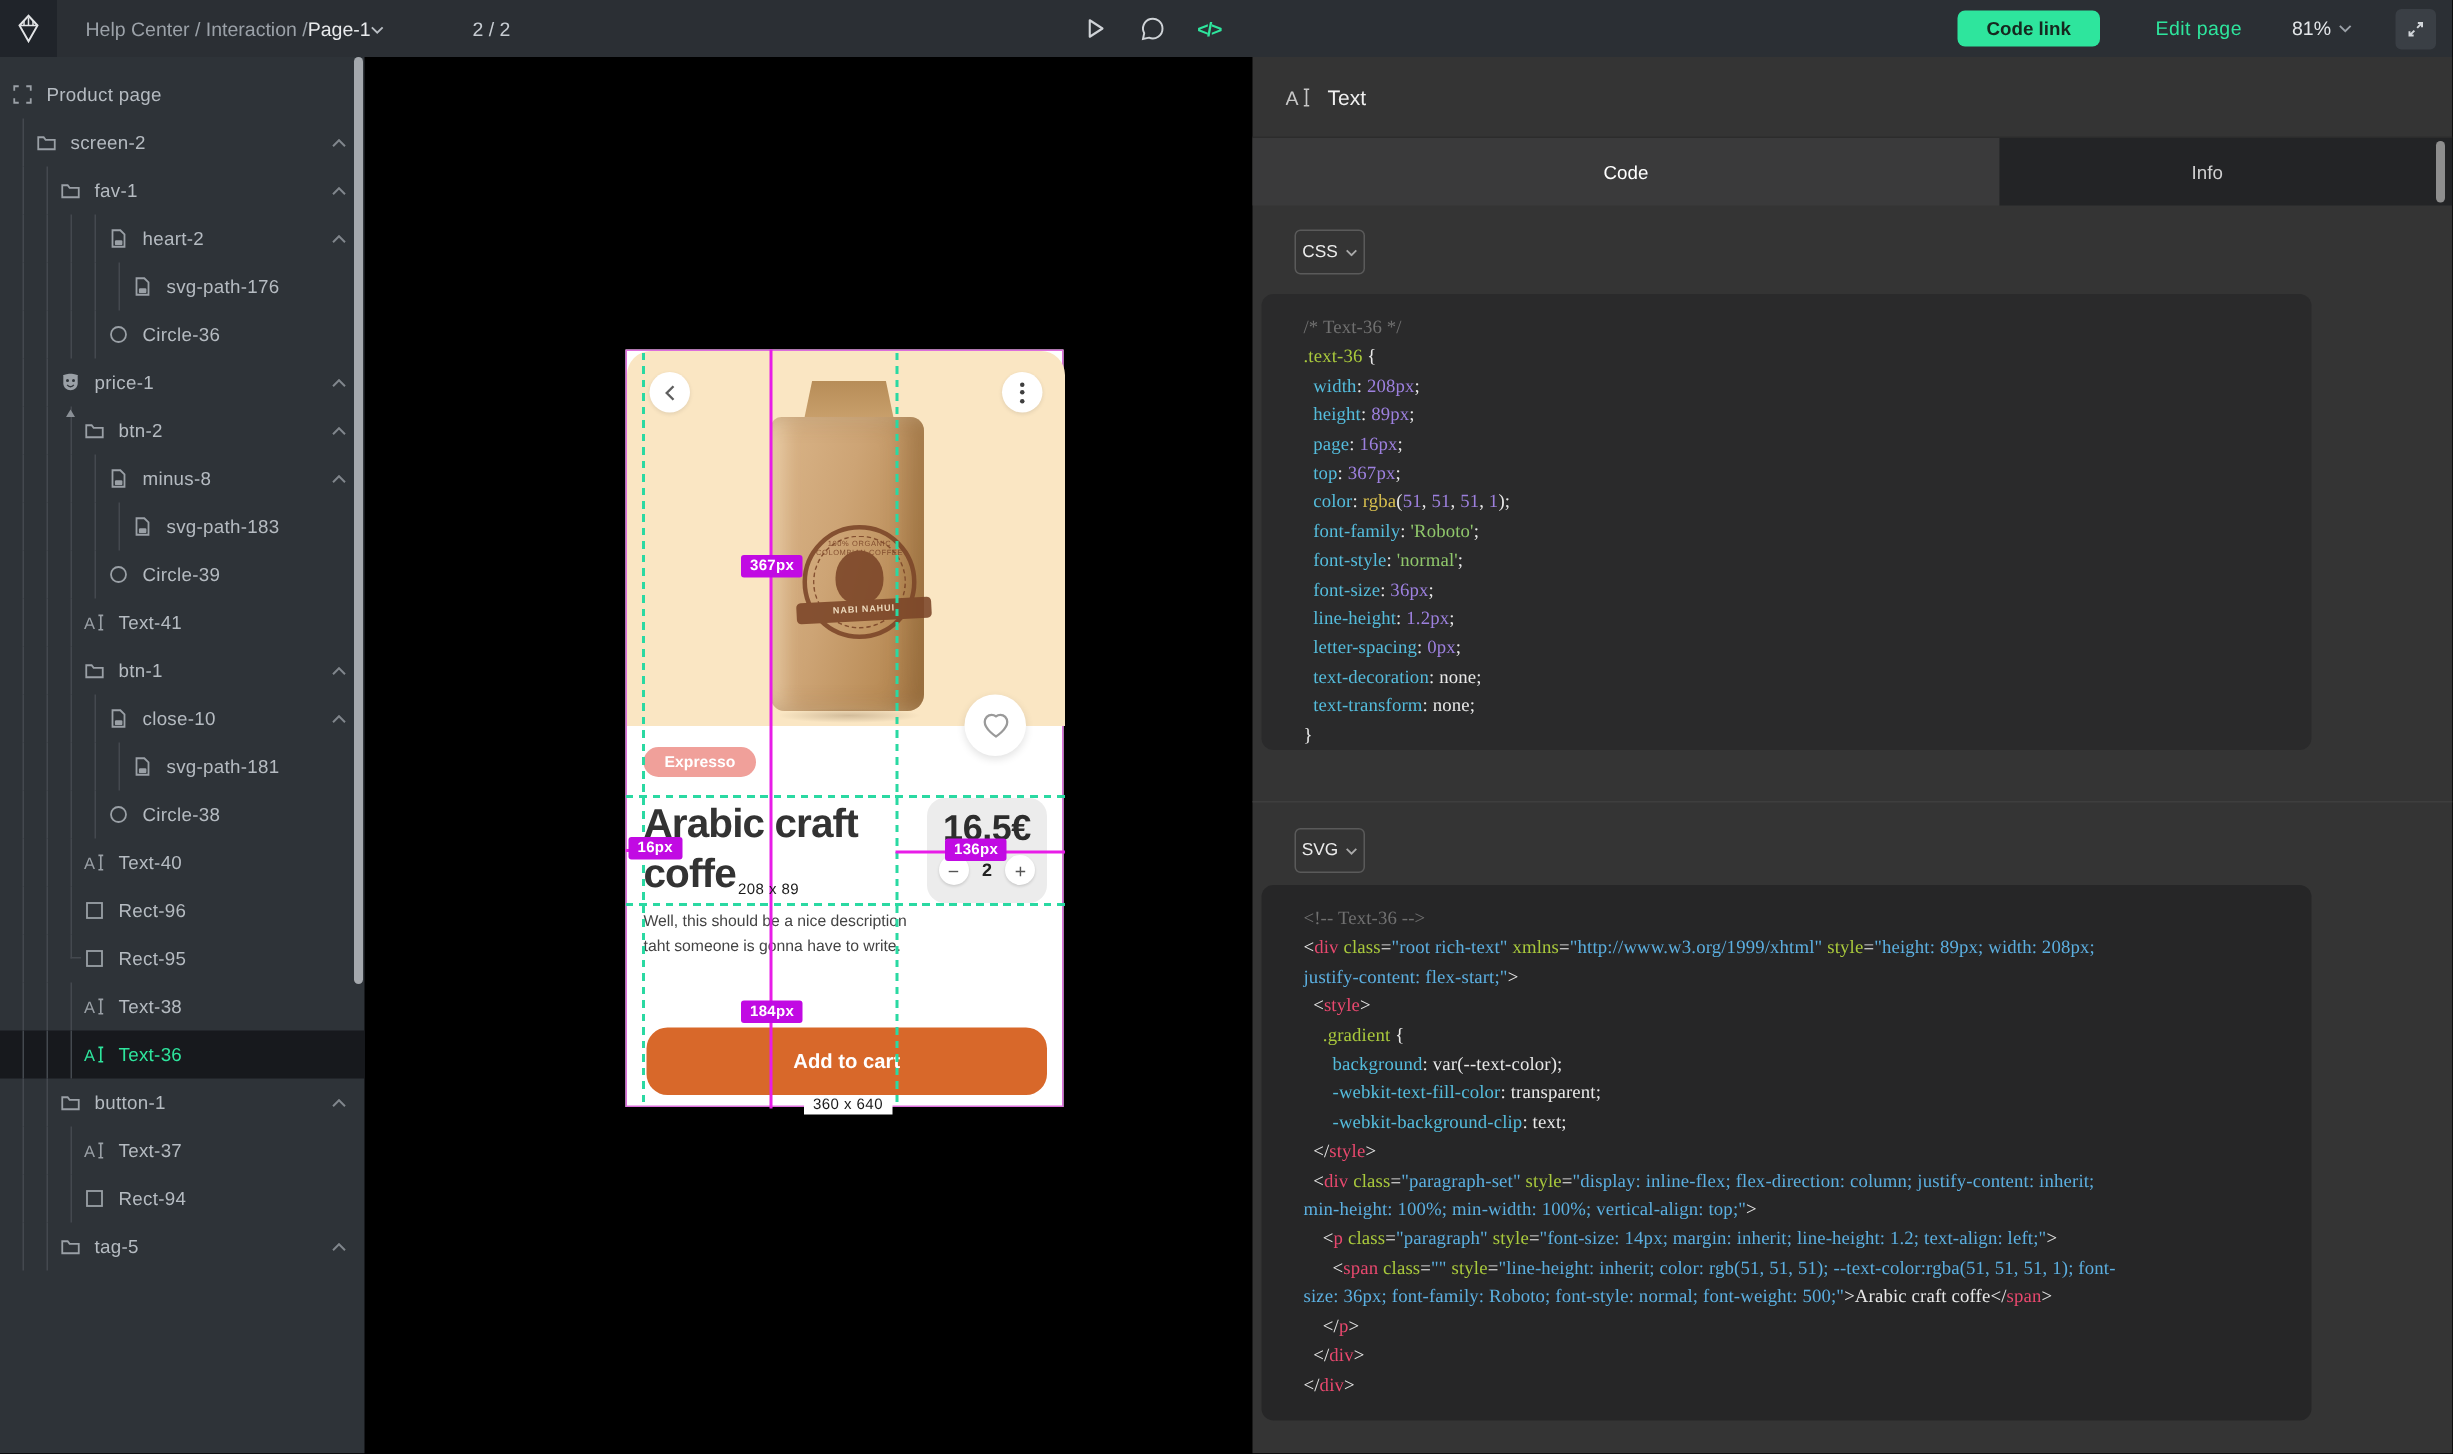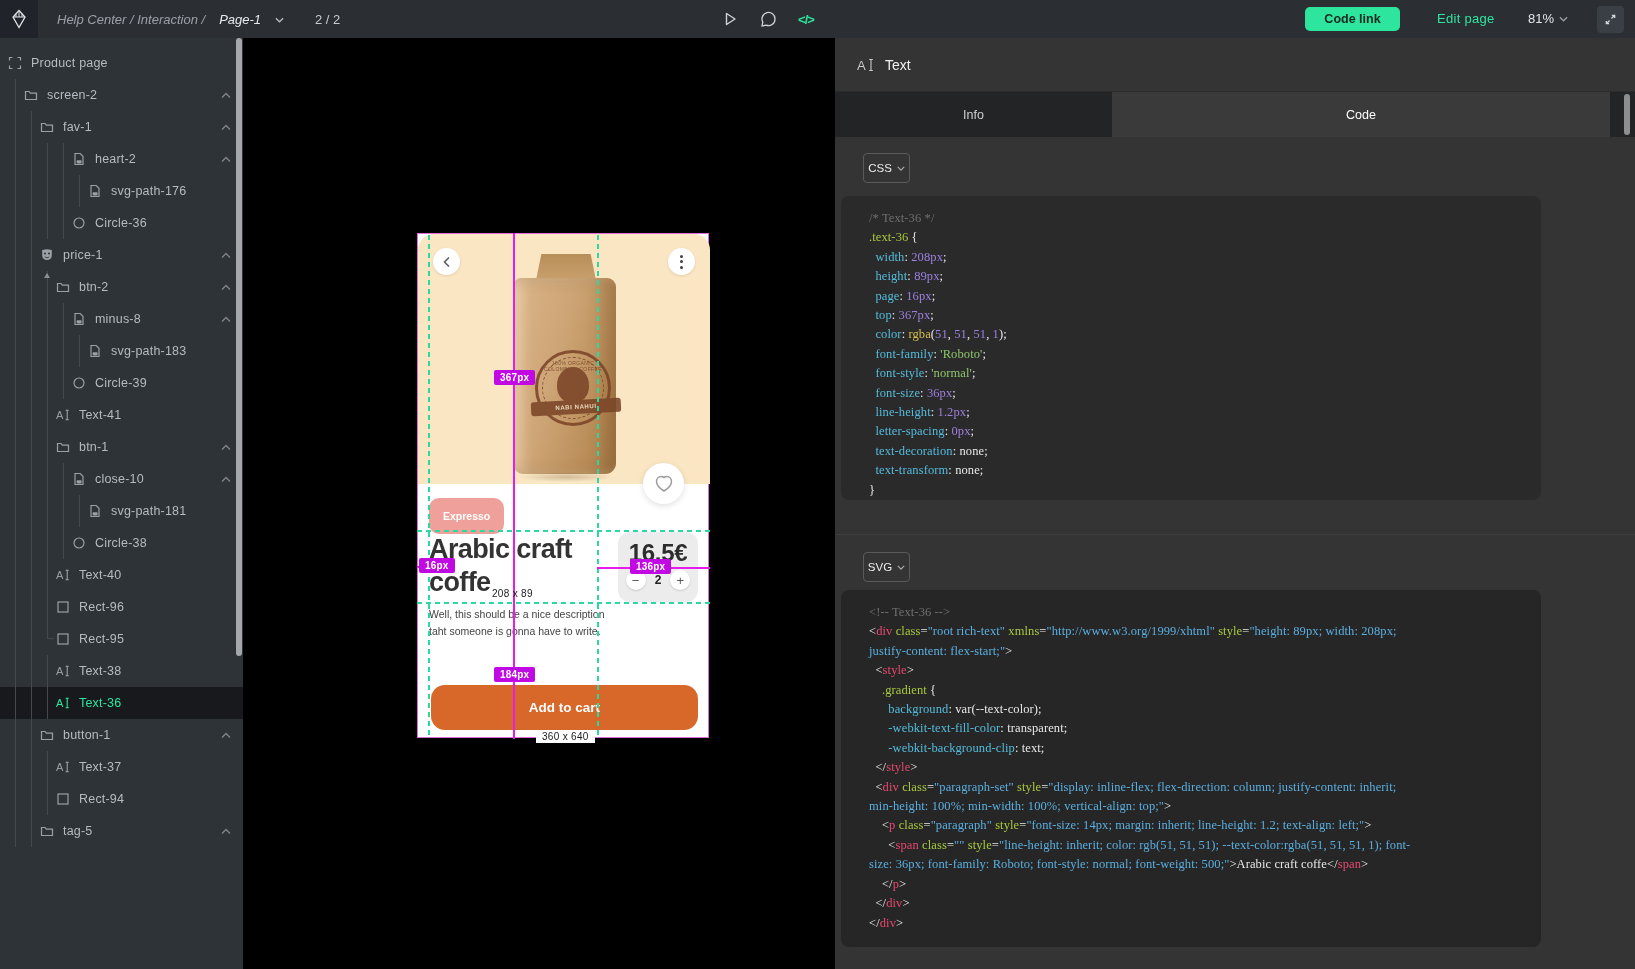--- a/index.html
+++ b/index.html
@@ -3,21 +3,21 @@
 <meta charset="utf-8">
 <style>
   * { margin:0; padding:0; box-sizing:border-box; }
   html,body { width:1635px; height:969px; overflow:hidden; background:#000; }
   body { font-family:"Liberation Sans", sans-serif; }
   .app { position:relative; width:1635px; height:969px; background:#000; }
 
   
   .topbar { position:absolute; left:0; top:0; width:1635px; height:38px; background:#2B2F34; z-index:30; }
   .logo-box { position:absolute; left:0; top:0; width:38px; height:38px; background:#20242A; display:flex; align-items:center; justify-content:center; }
-  .crumb { position:absolute; left:57px; top:0; height:38px; display:flex; align-items:center; gap:14px; font-size:13px;font-style:italic; }
+  .crumb { position:absolute; left:57px; top:0; height:38px; display:flex; align-items:center; gap:0; font-size:13px; }
   .crumb .pre { color:#9BA1A8; }
   .crumb .page { color:#E8EAEC; }
   .crumb svg { margin-top:2px; }
   .counter { position:absolute; left:315px; top:0; height:38px; display:flex; align-items:center; color:#C6CBD1; font-size:13px; }
   .tb-icon { position:absolute; top:5px; width:28px; height:28px; display:flex; align-items:center; justify-content:center; cursor:pointer; }
   .code-glyph { color:#2EE59D; font-size:13px; font-weight:700; letter-spacing:-1px; }
   .share-btn { position:absolute; left:1305px; top:7px; width:95px; height:24px; background:#2EE59D; color:#16281F; font-size:12.5px; font-weight:700; border:none; border-radius:5px; display:flex; align-items:center; justify-content:center; cursor:pointer; }
   .edit-link { position:absolute; left:1437px; top:11px; color:#2EE59D; font-size:13px; cursor:pointer; letter-spacing:.3px; }
   .zoom-ctl { position:absolute; left:1528px; top:11px; display:flex; align-items:center; gap:5px; color:#E3E6E9; font-size:13px; cursor:pointer; }
   .expand-btn { position:absolute; left:1597px; top:6px; width:27px; height:27px; background:#3A3F45; border-radius:4px; display:flex; align-items:center; justify-content:center; cursor:pointer; }
@@ -49,21 +49,21 @@
   
   .bag { position:absolute; left:96px; top:20px; width:102px; height:225px; }
   .bag::after { content:""; position:absolute; left:4px; bottom:-3px; width:96px; height:10px; background:radial-gradient(ellipse at center, rgba(90,60,30,.25), transparent 70%); }
   .bag-fold { position:absolute; left:22px; top:0; width:60px; height:26px; background:linear-gradient(#B78D58,#C9A06C); clip-path:polygon(9% 0,91% 0,100% 100%,0 100%); }
   .bag-body { position:absolute; left:0; top:24px; width:102px; height:196px; border-radius:7px 9px 11px 9px; background:linear-gradient(104deg,#DBB68A 0%,#CDA475 42%,#BA8D58 78%,#A87B48 100%); box-shadow:inset -12px 0 16px rgba(110,70,30,.32), inset 9px 0 12px rgba(255,240,210,.38); }
   .stamp { position:absolute; left:21px; top:72px; width:76px; height:76px; border:3px solid #7B4528; border-radius:50%; opacity:.88; }
   .stamp::before { content:""; position:absolute; inset:4px; border:1px dashed #7B4528; border-radius:50%; }
   .stamp-text { position:absolute; left:0; right:0; top:7px; text-align:center; font-size:5px; color:#7B4528; letter-spacing:.4px; }
   .stamp-head { position:absolute; left:50%; top:46%; width:32px; height:36px; transform:translate(-50%,-50%); background:#7B4528; border-radius:50% 50% 46% 46%; }
   .stamp-banner { position:absolute; left:-7px; bottom:9px; width:90px; height:14px; background:#7B4528; border-radius:3px; transform:rotate(-3deg); display:flex; align-items:center; justify-content:center; color:#F4E3C8; font-size:6px; font-weight:700; letter-spacing:.6px; }
-  .tag-pill { position:absolute; left:11px; top:264px; height:36px; padding:0 14px; background:#F0A09A; border-radius:10px; color:#fff; font-size:10.5px; font-weight:700; display:flex; align-items:center; cursor:pointer; }
+  .tag-pill { position:absolute; left:11px; top:264px; height:20px; padding:0 14px; background:#F0A09A; border-radius:10px; color:#fff; font-size:10.5px; font-weight:700; display:flex; align-items:center; cursor:pointer; }
   .title { position:absolute; left:11px; top:299px; width:172px; font-size:27px; line-height:1.22; font-weight:700; letter-spacing:-.6px; color:#333; }
   .price-card { position:absolute; left:200px; top:298px; width:80px; height:70px; background:#ECECEC; border-radius:12px; }
   .price { position:absolute; left:0; right:0; top:7px; text-align:center; font-size:24px; font-weight:700; color:#2D2D2D; letter-spacing:-.3px; }
   .stepper { position:absolute; left:0; right:0; top:38px; display:flex; align-items:center; justify-content:center; gap:9px; }
   .step-btn { width:20px; height:20px; border-radius:50%; background:#fff; box-shadow:0 1px 2px rgba(0,0,0,.15); display:flex; align-items:center; justify-content:center; font-size:13px; color:#555; cursor:pointer; }
   .qty { font-size:12px; font-weight:700; color:#222; }
   .desc { position:absolute; left:11px; top:372px; font-size:10.5px; line-height:1.65; color:#444; }
   .cart-btn { position:absolute; left:13px; top:451px; width:267px; height:45px; background:#D8682A; border:none; border-radius:14px; color:#fff; font-size:13.5px; font-weight:700; cursor:pointer; }
   
   .dashv { position:absolute; width:2px; background:repeating-linear-gradient(180deg,#2AD9A2 0 5px,transparent 5px 9px); }
@@ -565,22 +565,22 @@
     <div class="panel-header">
       <span class="ai-icon">
         <svg width="18" height="16" viewBox="0 0 18 16">
             <text x="0" y="13" font-size="13" fill="#C8C8C8" font-family="inherit">A</text>
             <path d="M14 2.5v11 M12.2 2.5h3.6 M12.2 13.5h3.6" stroke="#C8C8C8" stroke-width="1.1" fill="none"></path>
           </svg>
       </span>
       <span class="panel-title">Text</span>
     </div>
     <div class="tabs">
+      <div class="tab tab-code">Code</div>
       <div class="tab tab-info">Info</div>
-      <div class="tab tab-code">Code</div>
       <div class="tab-gutter">
         <div class="panel-scroll"></div>
       </div>
     </div>
 
     <div class="sel-box sel-css">
       <span>CSS</span>
       <svg width="8" height="5" viewBox="0 0 10 6">
           <path d="M1 1l4 4 4-4" fill="none" stroke="#ABABAB" stroke-width="1.5"></path>
         </svg>

